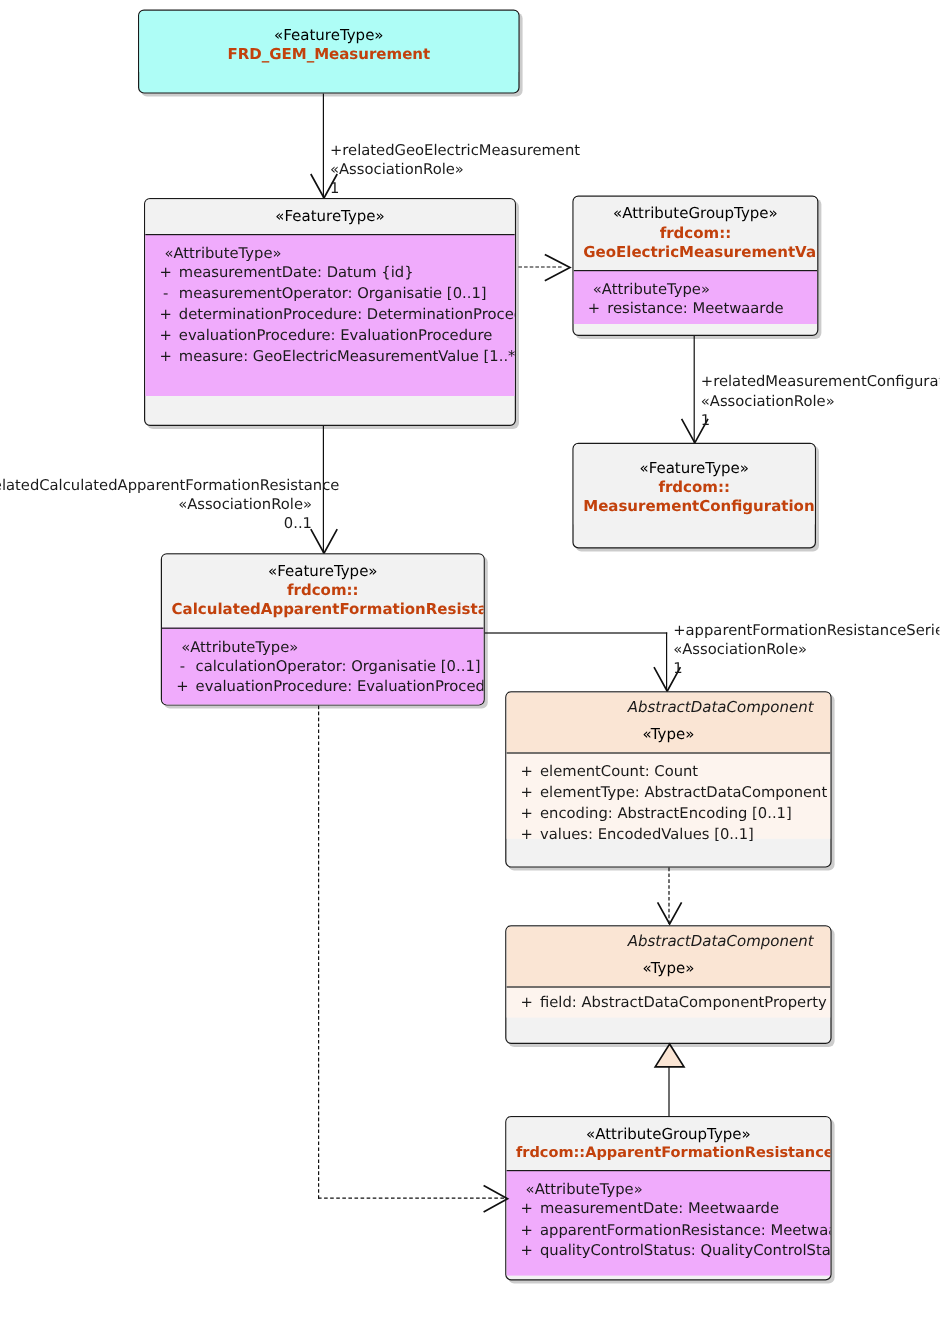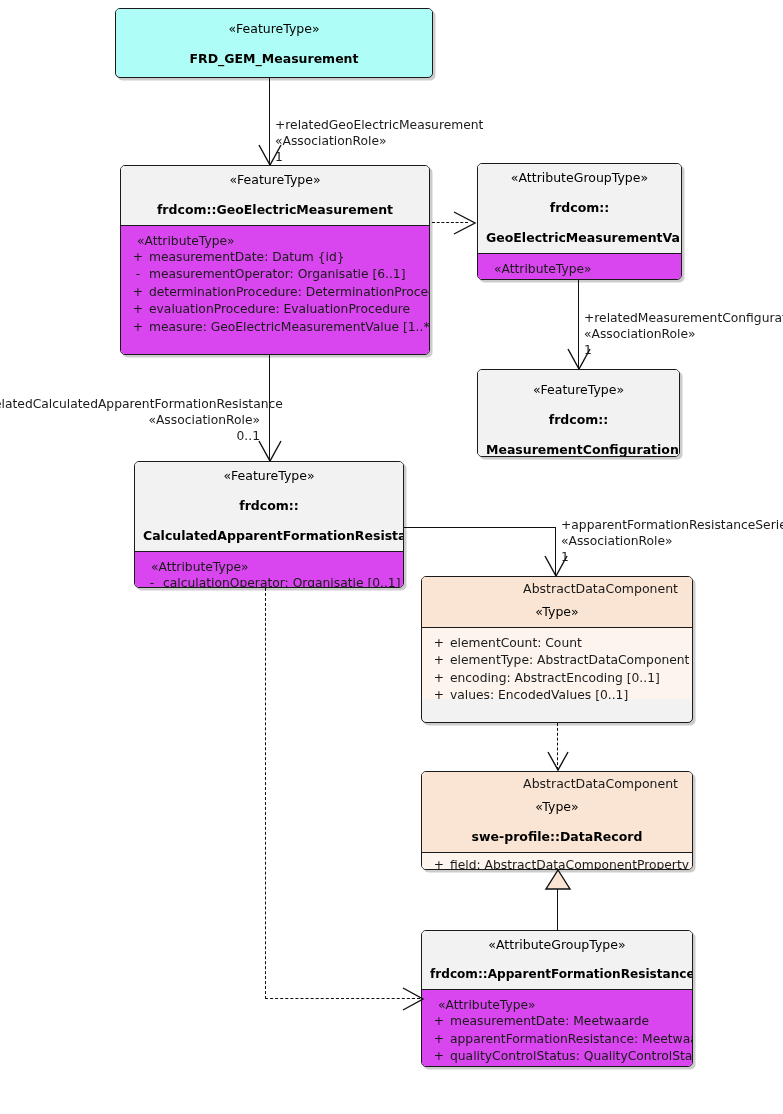--- a/index.html
+++ b/index.html
@@ -36,41 +36,41 @@
     text-align: center;
     line-height: 1.28;
   }
   .uml-body {
     box-sizing: border-box;
     border-top: 1.6px solid #1a1a1a;
     padding: 7px 6px 7px 6px;
     background: #ffffff;
   }
   .uml-box.grey .uml-head { background: #f2f2f2; }
-  .uml-box.grey .uml-body { background: #d946ef; }
+  .uml-box.grey .uml-body { background: #f0abfc; }
   .uml-box.peach { border-color: #1a1a1a; }
   .uml-box.peach .uml-head { background: #fae5d4; }
   .uml-box.peach .uml-body { background: #fdf4ee; }
   .uml-box.cyan  { background: #aefdf6; }
   .uml-box.cyan .uml-head { background: #aefdf6; }
 
   .stereo {
     font-size: 12.5px;
     color: #000000;
     white-space: nowrap;
   }
   .clsname {
     font-size: 12.5px;
     font-weight: bold;
-    color: #000000;
-    white-space: nowrap;
-    margin-top: 14px;
+    color: #c2410c;
+    white-space: nowrap;
   }
   .basetype {
     font-size: 12.5px;
+    font-style: italic;
     text-align: right;
     color: #1a1a1a;
     padding: 2px 6px 0 0;
     white-space: nowrap;
   }
 
   
   .grp {
     font-size: 12.3px;
     color: #1a1a1a;
@@ -141,31 +141,30 @@
   </svg>
   <div class="conn-label" style="left:275px; top:118px;">
     <div>+relatedGeoElectricMeasurement</div>
     <div>«AssociationRole»</div>
     <div>1</div>
   </div>
 
   <div class="uml-box grey" style="left:120px; top:165px; width:310px; height:190px;">
     <div class="uml-head">
       <div class="stereo">«FeatureType»</div>
-      <div class="clsname">frdcom::GeoElectricMeasurement</div>
     </div>
     <div class="uml-body" style="height:135px;">
       <div class="grp">«AttributeType»</div>
       <div class="attr">
         <span class="vis">+</span>
         <span class="txt">measurementDate: Datum {id}</span>
       </div>
       <div class="attr">
         <span class="vis">-</span>
-        <span class="txt">measurementOperator: Organisatie [6..1]</span>
+        <span class="txt">measurementOperator: Organisatie [0..1]</span>
       </div>
       <div class="attr">
         <span class="vis">+</span>
         <span class="txt">determinationProcedure: DeterminationProcedure</span>
       </div>
       <div class="attr">
         <span class="vis">+</span>
         <span class="txt">evaluationProcedure: EvaluationProcedure</span>
       </div>
       <div class="attr">
@@ -280,21 +279,20 @@
 
   <div class="vdash" style="left:557px; top:723px; height:47px;"></div>
   <svg class="arrowsvg" style="left:546px; top:748px; width:24px; height:26px;" viewBox="0 0 24 26">
     <polyline points="2,4 12,22 22,4" fill="none" stroke="#101010" stroke-width="1.4"></polyline>
   </svg>
 
   <div class="uml-box peach" style="left:421px; top:771px; width:272px; height:99px;">
     <div class="uml-head" style="padding-top:2px;">
       <div class="basetype">AbstractDataComponent</div>
       <div class="stereo" style="padding-top:7px;">«Type»</div>
-      <div class="clsname">swe-profile::DataRecord</div>
     </div>
     <div class="uml-body" style="height:26px; padding-top:4px;">
       <div class="attr">
         <span class="vis">+</span>
         <span class="txt">field: AbstractDataComponentProperty [1..*]</span>
       </div>
     </div>
   </div>
 
   <div class="vline" style="left:557px; top:888px; height:42px;"></div>

